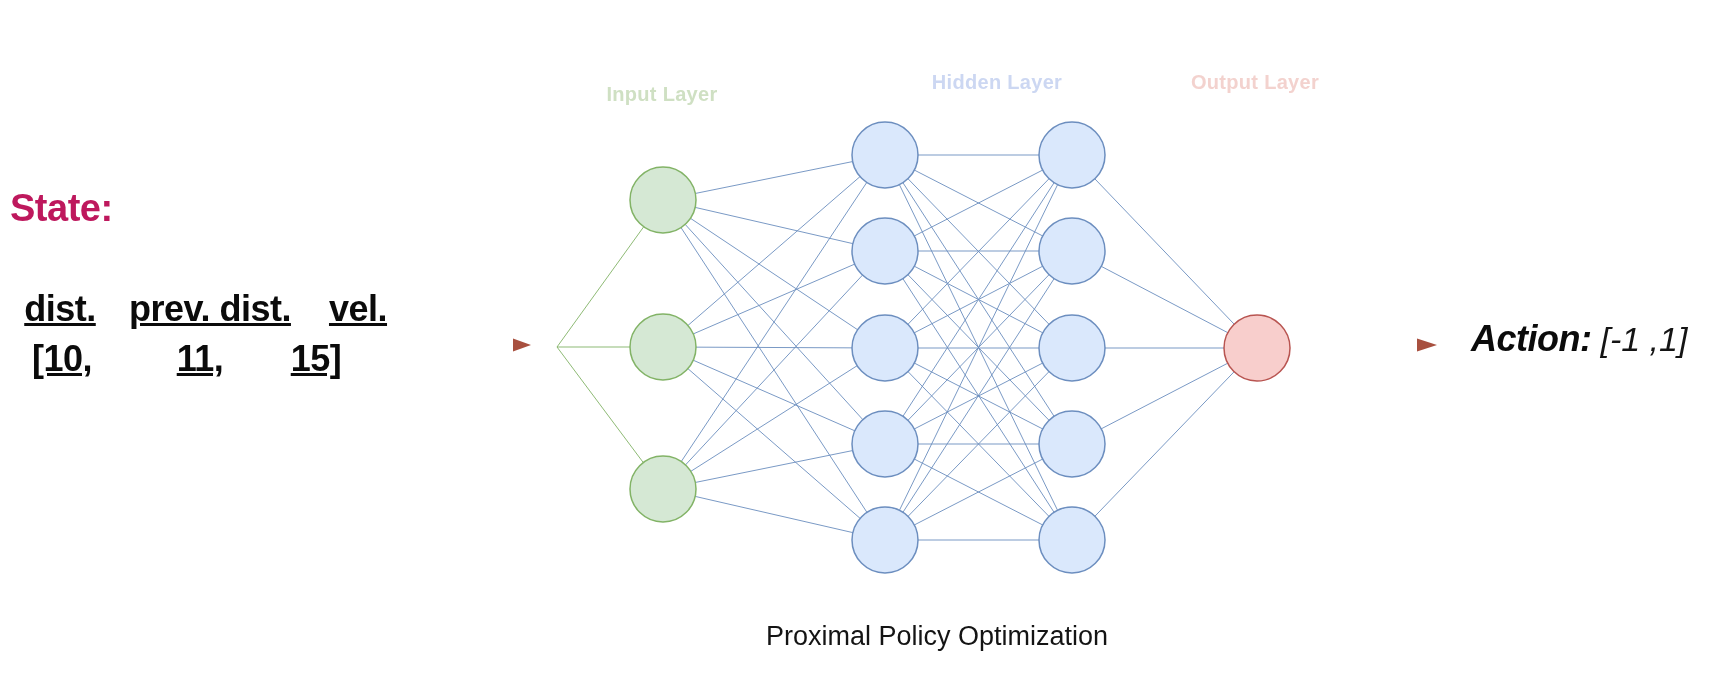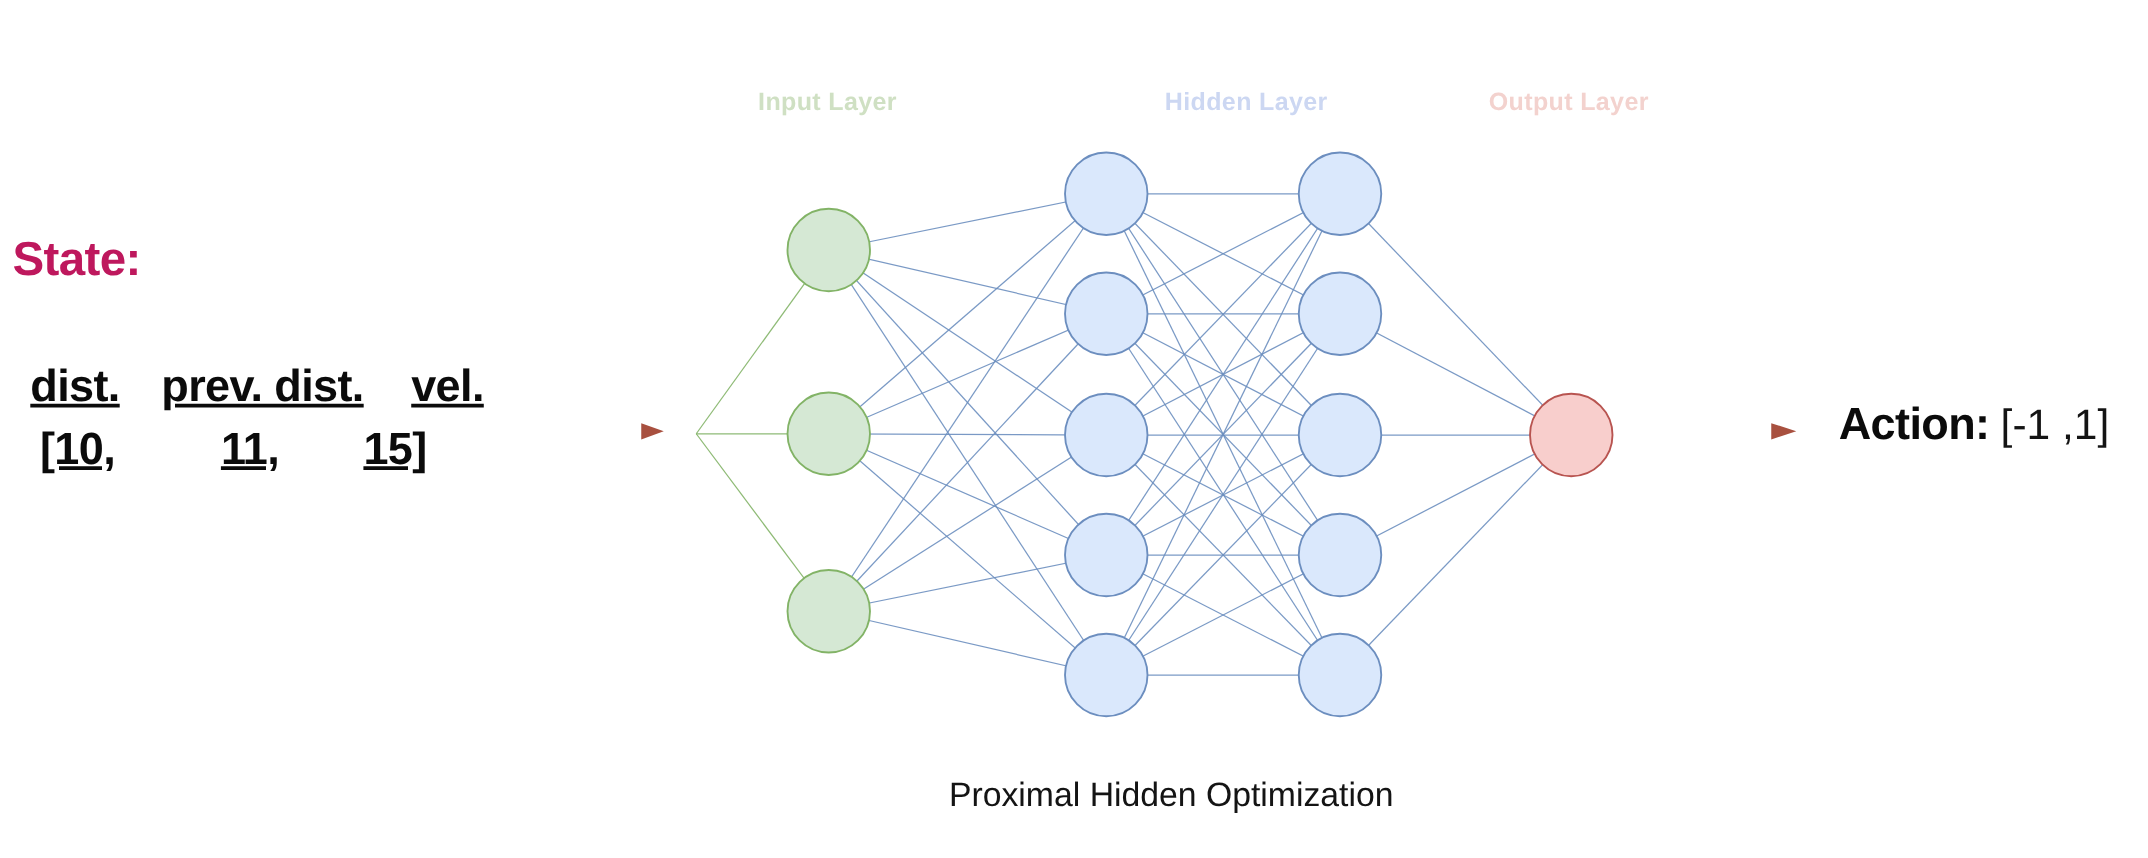--- a/index.html
+++ b/index.html
@@ -17,21 +17,21 @@
 
   .layer-label {
     position: absolute;
     top: 71px;
     transform: translateX(-50%);
     font-weight: 700;
     font-size: 20px;
     letter-spacing: 0.3px;
     white-space: nowrap;
   }
-  #label-input  { left: 662px; }
+  #label-input  { left: 662px; margin-top: 12px; }
   #label-hidden { left: 997px; }
   #label-output { left: 1255px; }
 
   .state-title {
     position: absolute;
     left: 10px; top: 189px;
     font-weight: 700;
     font-size: 38px;
     letter-spacing: -0.5px;
     color: #be185d;
@@ -56,20 +56,21 @@
   .sv2 { left: 200px; top: 341px; }
   .sv3 { left: 316px; top: 341px; }
 
   .action-row {
     position: absolute;
     left: 1471px; top: 321px;
     display: flex;
     align-items: baseline;
     gap: 9px;
     white-space: nowrap;
+    font-style: italic;
   }
   .action-label {
     font-weight: 700;
     font-size: 36px;
     letter-spacing: -0.5px;
     color: #0b0b0b;
     line-height: 1;
   }
   .action-range {
     font-weight: 400;
@@ -197,16 +198,16 @@
   <span class="state-value sv1">[10,</span>
   <span class="state-value sv2">11,</span>
   <span class="state-value sv3">15]</span>
 
   <div class="action-row">
     <span class="action-label">Action:</span>
     <span class="action-range">[-1 ,1]</span>
   </div>
 
   <div class="caption">
-    <div>Proximal Hidden Optimization</div>
+    <div>Proximal Policy Optimization</div>
   </div>
 
 </div>
 
 </body></html>

